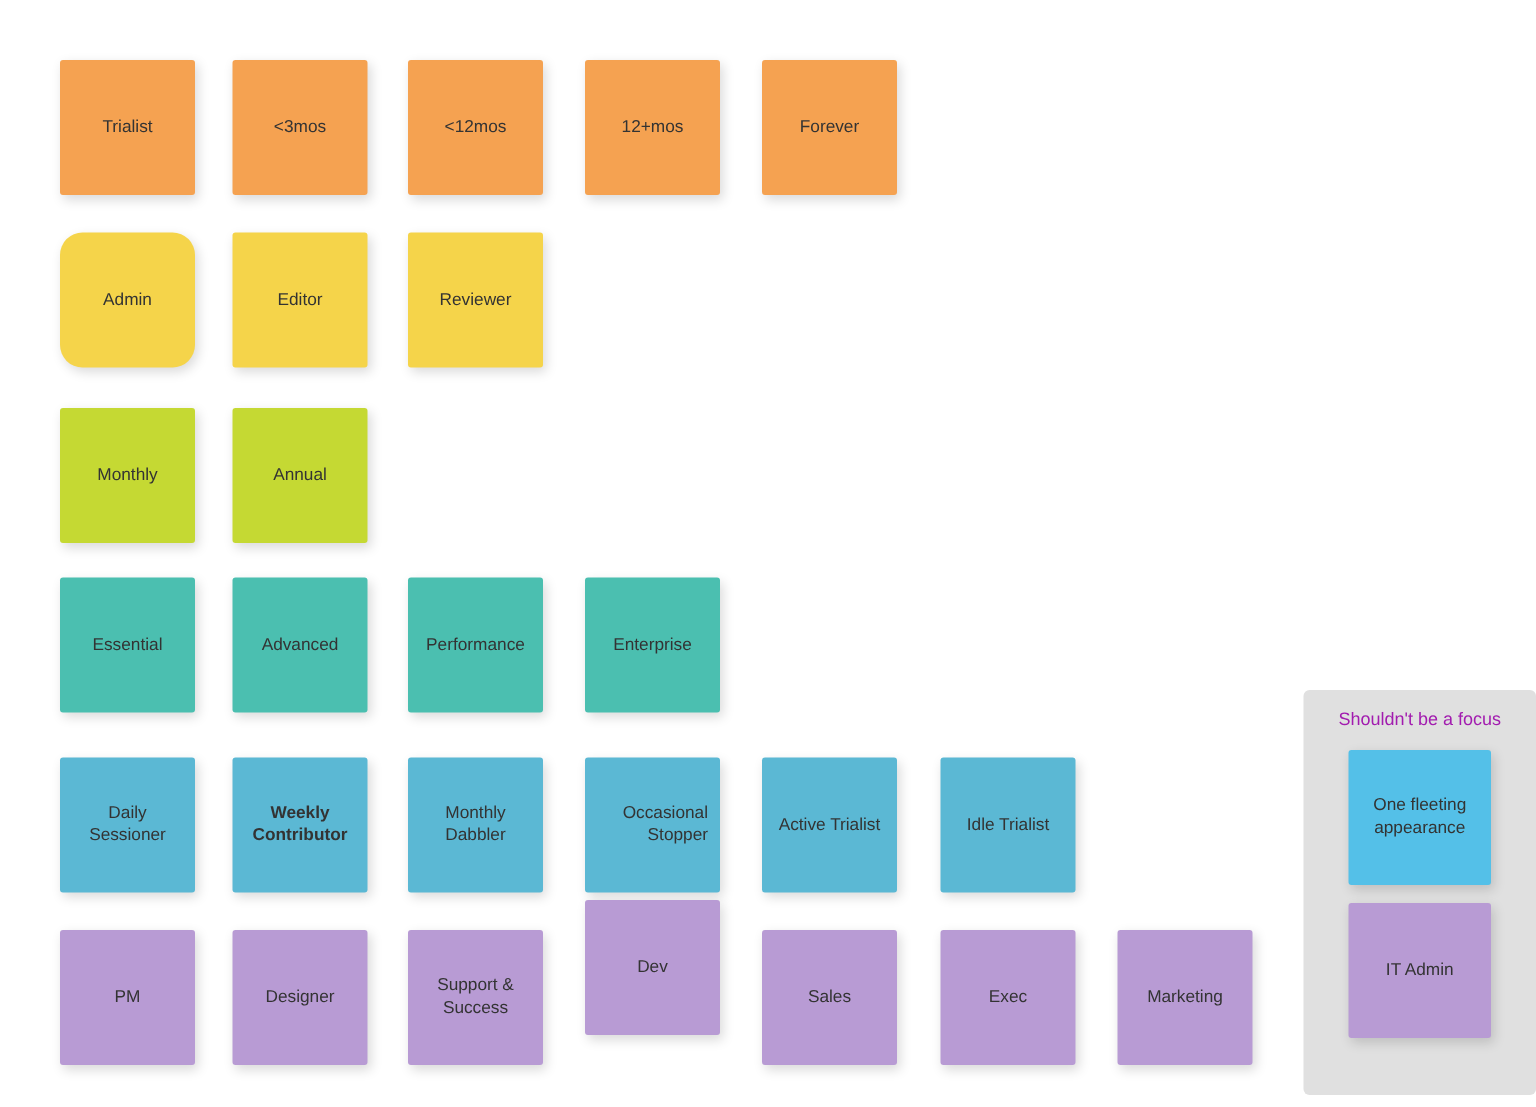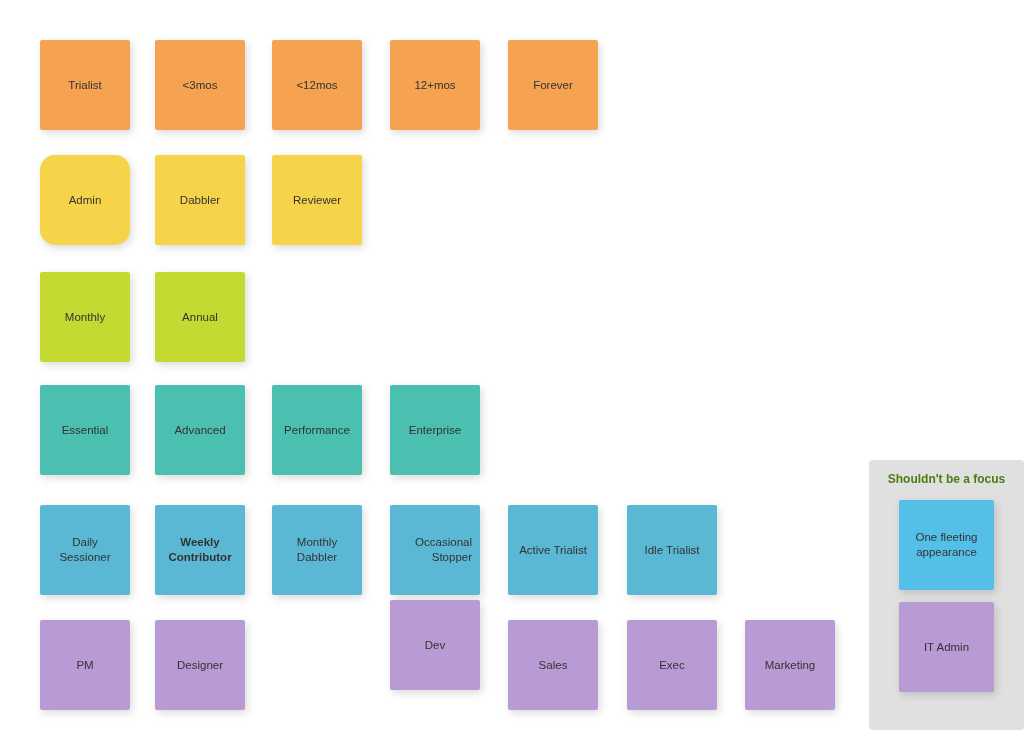--- a/index.html
+++ b/index.html
@@ -70,22 +70,22 @@
       background: #E0E0E0;
       border-radius: 4px;
       display: flex;
       flex-direction: column;
       align-items: center;
       padding: 12px 10px;
     }
 
     .sidebar-title {
       font-size: 12px;
-      font-weight: 700;
-      color: #4d7c0f;
+      font-weight: 400;
+      color: #a21caf;
       text-align: center;
       margin-bottom: 14px;
     }
   </style>
 </head>
 <body>
 
 <div class="board">
 
   <div class="sidebar">
@@ -93,33 +93,34 @@
 
   <div class="sticky cyan" style="position: relative; top: 0px; left: 0px; margin-bottom: 12px; width: 95px; height: 90px;">One fleeting appearance</div>
       <div class="sticky purple" style="position: relative; top: 0px; left: 0px; margin-bottom: 12px; width: 95px; height: 90px;">IT Admin</div>
     </div>
 <div class="sticky orange" style="top: 40px; left: 40px;">Trialist</div>
     <div class="sticky orange" style="top: 40px; left: 155px;">&lt;3mos</div>
     <div class="sticky orange" style="top: 40px; left: 272px;">&lt;12mos</div>
     <div class="sticky orange" style="top: 40px; left: 390px;">12+mos</div>
     <div class="sticky orange" style="top: 40px; left: 508px;">Forever</div>
     <div class="sticky yellow" style="top: 155px; left: 40px; border-radius: 15px;">Admin</div>
-    <div class="sticky yellow" style="top: 155px; left: 155px;">Dabbler</div>
+    <div class="sticky yellow" style="top: 155px; left: 155px;">Editor</div>
     <div class="sticky yellow" style="top: 155px; left: 272px;">Reviewer</div>
     <div class="sticky lime" style="top: 272px; left: 40px;">Monthly</div>
     <div class="sticky lime" style="top: 272px; left: 155px;">Annual</div>
     <div class="sticky teal" style="top: 385px; left: 40px;">Essential</div>
     <div class="sticky teal" style="top: 385px; left: 155px;">Advanced</div>
     <div class="sticky teal" style="top: 385px; left: 272px;">Performance</div>
     <div class="sticky teal" style="top: 385px; left: 390px;">Enterprise</div>
     <div class="sticky lightblue" style="top: 505px; left: 40px;">Daily Sessioner</div>
     <div class="sticky lightblue" style="top: 505px; left: 155px; font-weight: bold;">Weekly Contributor</div>
     <div class="sticky lightblue" style="top: 505px; left: 272px;">Monthly Dabbler</div>
     <div class="sticky lightblue" style="top: 505px; left: 390px; text-align: right;">Occasional Stopper</div>
     <div class="sticky lightblue" style="top: 505px; left: 508px;">Active Trialist</div>
     <div class="sticky lightblue" style="top: 505px; left: 627px;">Idle Trialist</div>
     <div class="sticky purple" style="top: 620px; left: 40px;">PM</div>
     <div class="sticky purple" style="top: 620px; left: 155px;">Designer</div>
+    <div class="sticky purple" style="top: 620px; left: 272px;">Support &amp; Success</div>
     <div class="sticky purple" style="top: 600px; left: 390px;">Dev</div>
     <div class="sticky purple" style="top: 620px; left: 508px;">Sales</div>
     <div class="sticky purple" style="top: 620px; left: 627px;">Exec</div>
     <div class="sticky purple" style="top: 620px; left: 745px;">Marketing</div>
   </div>
 
 </body></html>

